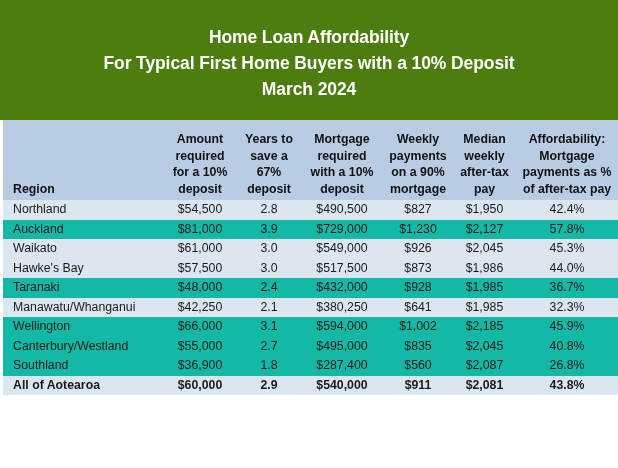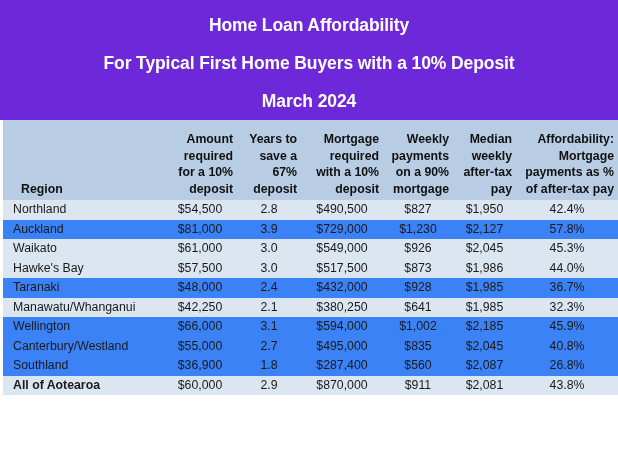--- a/index.html
+++ b/index.html
@@ -19,28 +19,27 @@
     overflow: hidden;
   }
 
   
   .title-banner {
     position: absolute;
     left: 0;
     top: 0;
     width: 618px;
     height: 120px;
-    background: #6d28d9;
+    background: #4d7c0f;
     display: flex;
     flex-direction: column;
     align-items: center;
     justify-content: center;
     box-sizing: border-box;
     padding-top: 6px;
-    gap: 12px;
   }
   .title-line {
     color: #ffffff;
     font-weight: bold;
     font-size: 17.5px;
     line-height: 26px;
     letter-spacing: -0.1px;
     white-space: nowrap;
     text-align: center;
   }
@@ -68,46 +67,46 @@
   table.afford col.c-afford { width: 102px; }
 
   thead th {
     background: #b8cce4;
     font-weight: bold;
     font-size: 12.3px;
     line-height: 16.5px;
     color: #111111;
     vertical-align: bottom;
     padding: 0 4px 3px 4px;
-    text-align: right;
+    text-align: center;
     height: 80px;
     box-sizing: border-box;
   }
   thead th.th-region {
     text-align: left;
-    padding-left: 18px;
+    padding-left: 10px;
   }
 
   tbody td {
     height: 19.5px;
     line-height: 19.5px;
     padding: 0 4px;
     text-align: center;
     white-space: nowrap;
     overflow: hidden;
   }
   tbody td.td-region {
     text-align: left;
     padding-left: 10px;
   }
   tbody tr.band-light td { background: #dce6f1; }
-  tbody tr.band-dark  td { background: #3b82f6; }
+  tbody tr.band-dark  td { background: #14b8a6; }
   tbody tr.total-row td {
     background: #dce6f1;
-    font-weight: normal;
+    font-weight: bold;
   }
   tbody tr.total-row td.td-region { font-weight: bold; }
 </style>
 </head>
 <body>
 
 <div id="page">
 
   <div class="title-banner">
     <div class="title-line">Home Loan Affordability</div>
@@ -246,21 +245,21 @@
             <td>1.8</td>
             <td>$287,400</td>
             <td>$560</td>
             <td>$2,087</td>
             <td>26.8%</td>
           </tr>
           <tr class="total-row">
             <td class="td-region">All of Aotearoa</td>
             <td>$60,000</td>
             <td>2.9</td>
-            <td>$870,000</td>
+            <td>$540,000</td>
             <td>$911</td>
             <td>$2,081</td>
             <td>43.8%</td>
           </tr>
         </tbody>
     </table>
   </div>
 
 </div>
 

